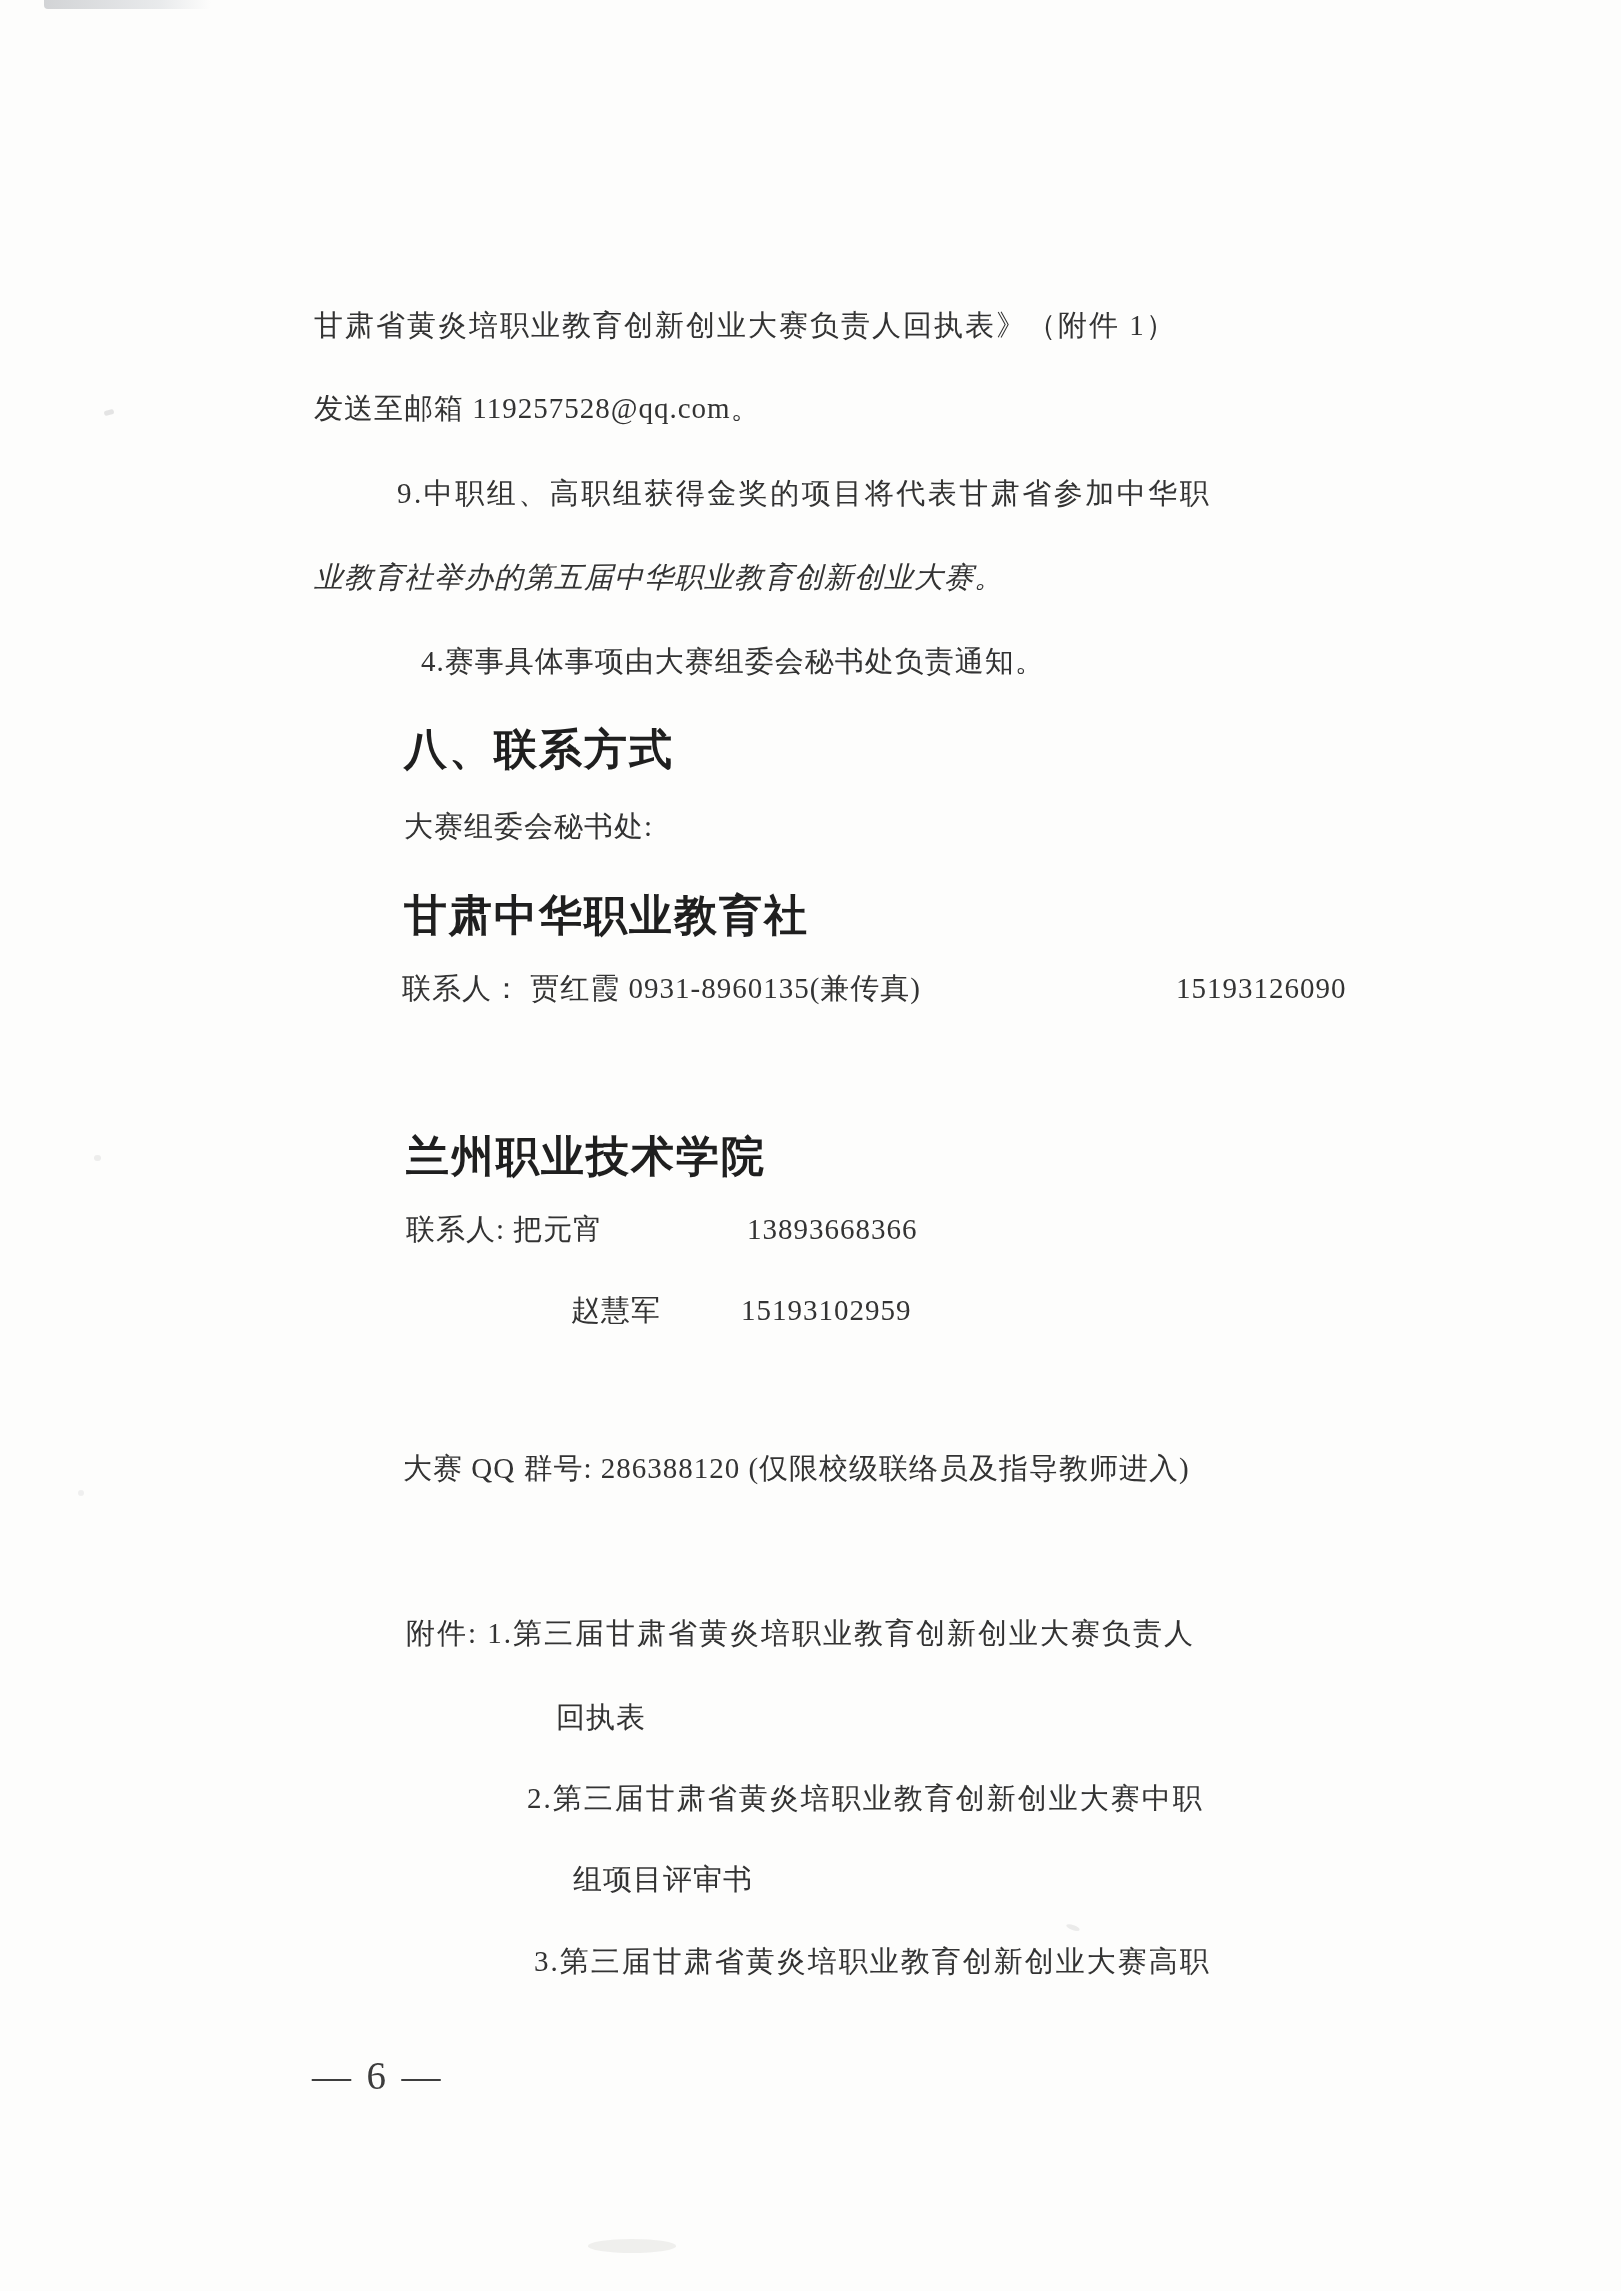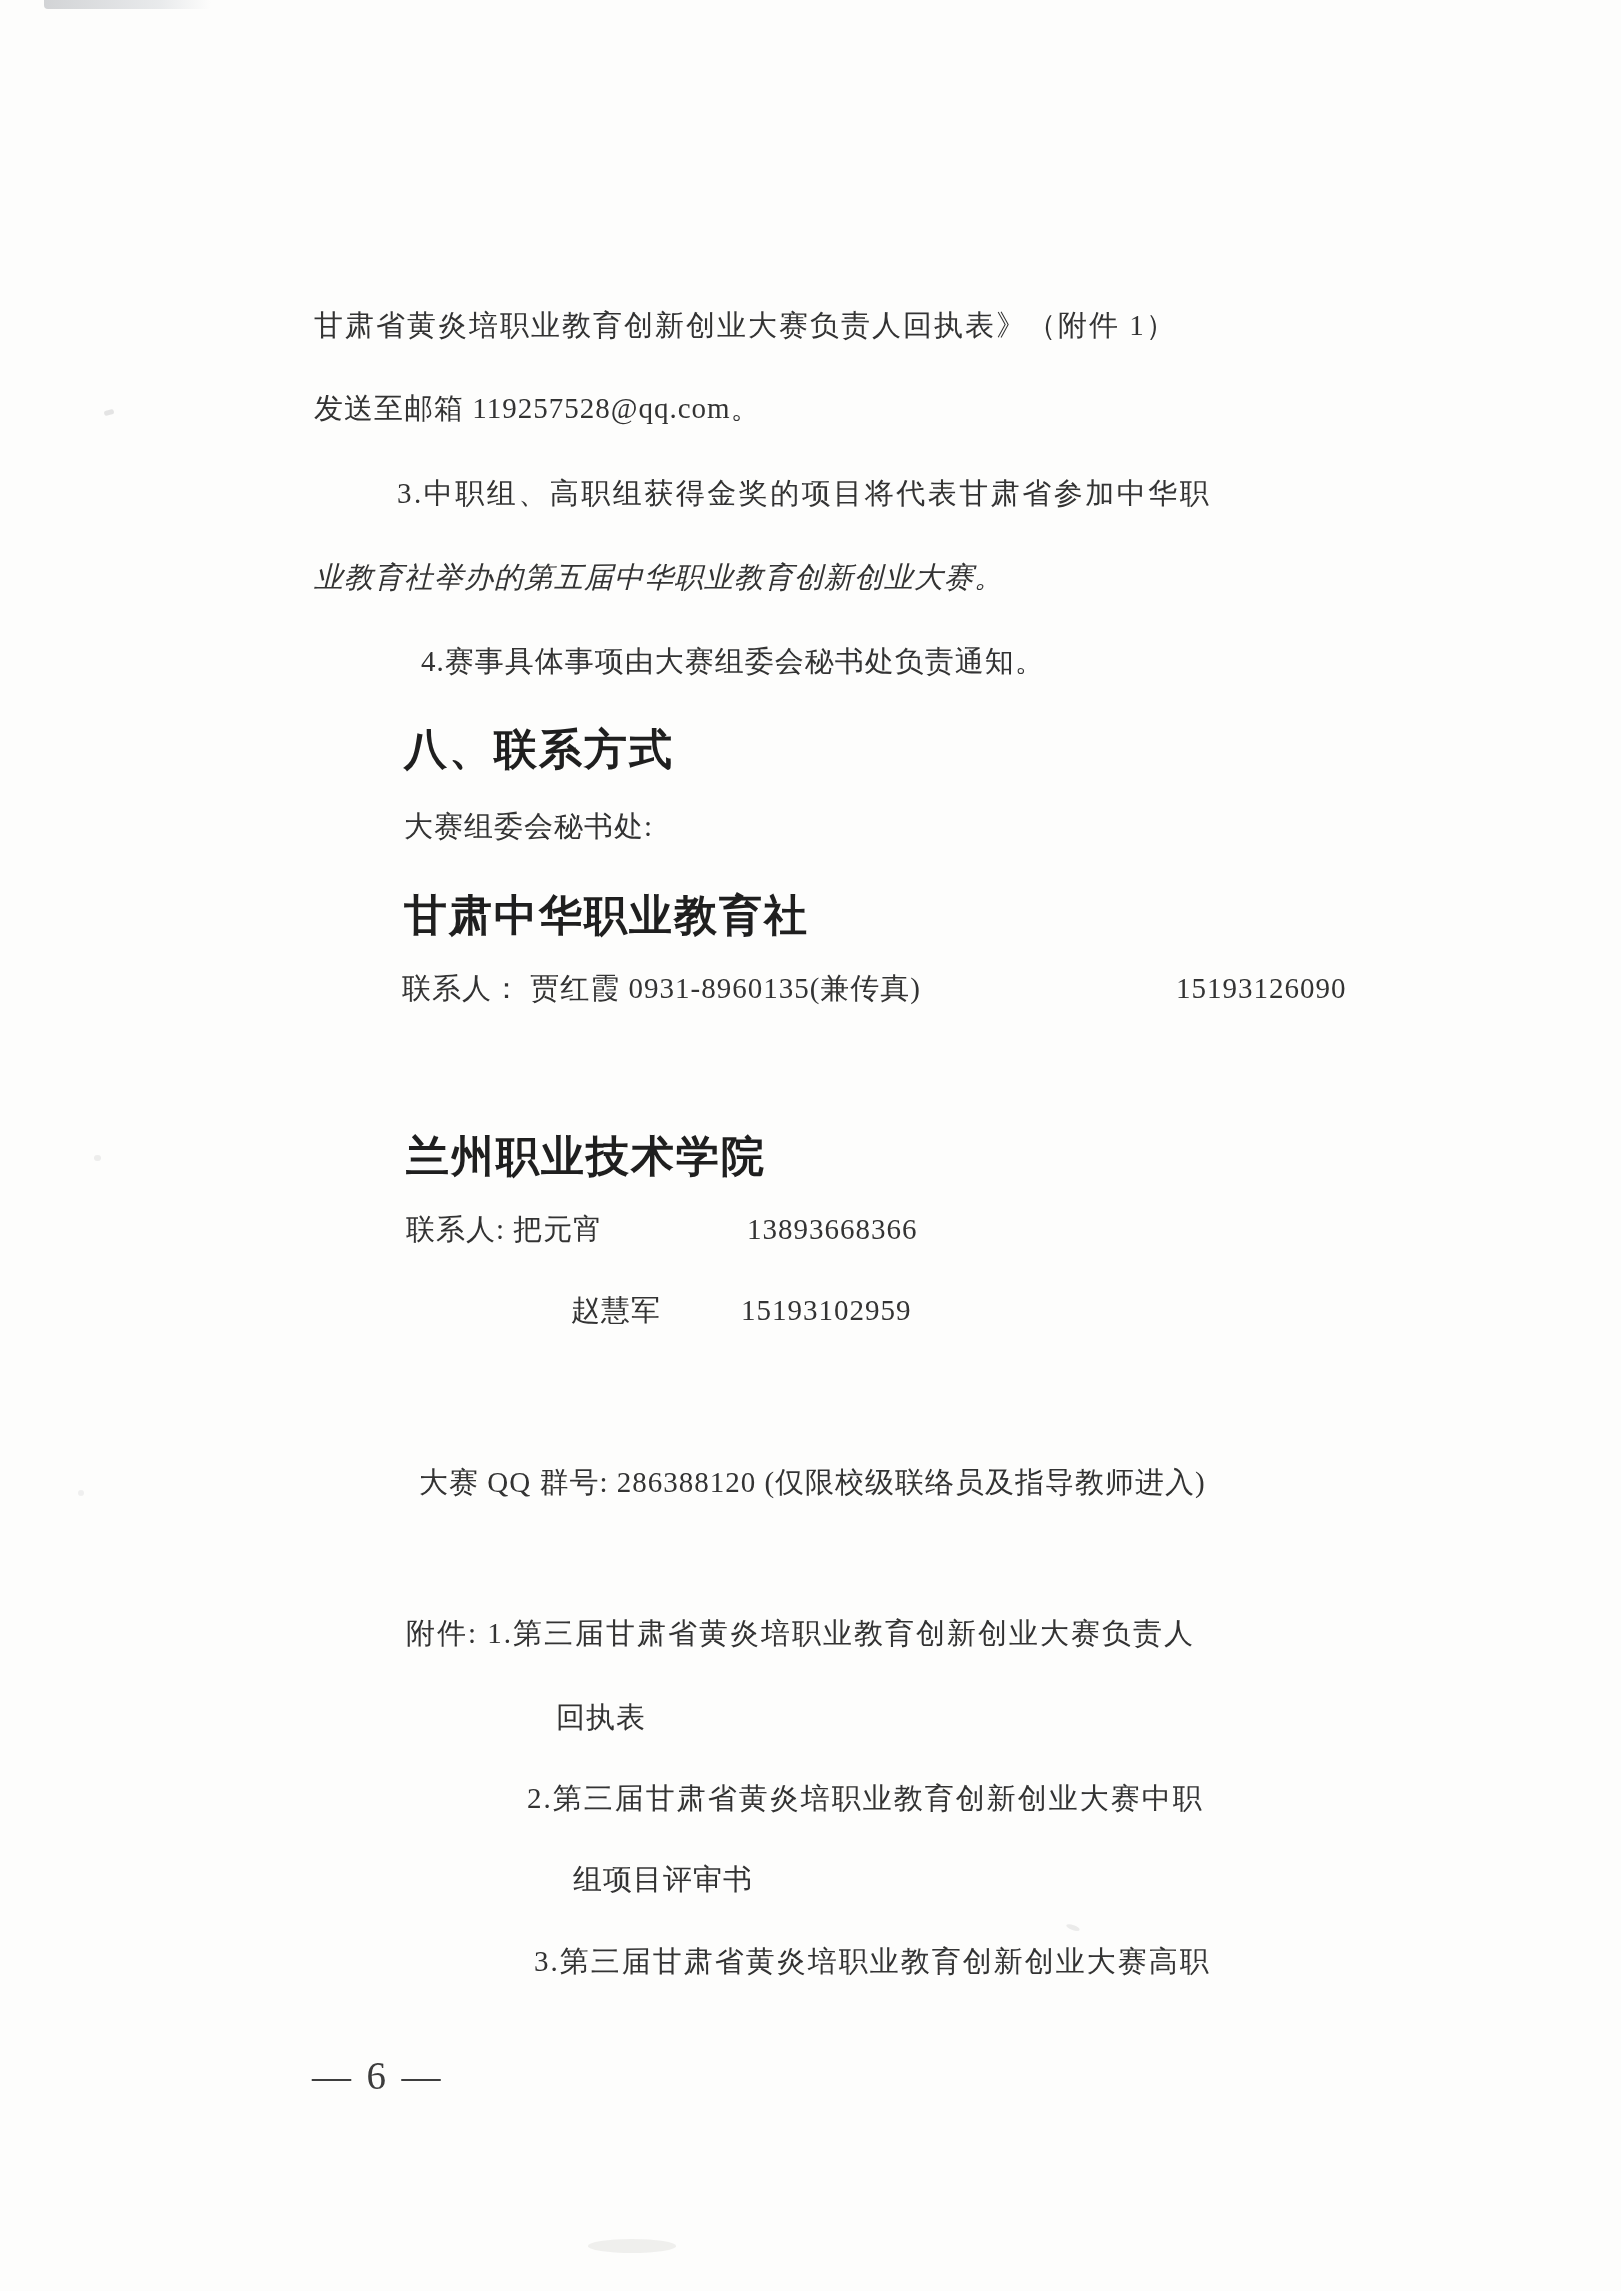--- a/index.html
+++ b/index.html
@@ -47,21 +47,21 @@
   .l6 {top:725px;  left:404px;font-family:Liberation Serif, serif;}
   .l7 {top:810px;  left:404px;}
   .l8 {top:891px;  left:404px;}
   .l9a{top:972px;  left:402px;}
   .l9b{top:972px;  left:1176px;}
   .l10{top:1132px; left:406px;}
   .l11a{top:1213px;left:406px;text-align:right;}
   .l11b{top:1213px;left:747px;}
   .l12a{top:1294px;left:571px;}
   .l12b{top:1294px;left:741px;}
-  .l13{top:1452px; left:419px;margin-top:14px;}
+  .l13{top:1452px; left:403px;}
   .l14{top:1617px; left:406px;}
   .l15{top:1701px; left:556px;}
   .l16{top:1782px; left:527px;}
   .l17{top:1863px; left:573px;}
   .l18{top:1945px; left:534px;}
   .footer-page{
     top:2054px; left:312px;
     font-size:39px;
     letter-spacing:2.9px;
     color:#3d3d3d;
@@ -83,21 +83,21 @@
   <div class="smudge-top"></div>
   <div class="speck speck-a"></div>
   <div class="speck speck-b"></div>
   <div class="speck speck-c"></div>
   <div class="speck speck-d"></div>
   <div class="smudge-bottom"></div>
 
   <div class="line l1 spread">甘肃省黄炎培职业教育创新创业大赛负责人回执表》（附件 1）</div>
   <div class="line l2">发送至邮箱 119257528@qq.com。</div>
 
-  <div class="line l3 spread-wide">3.中职组、高职组获得金奖的项目将代表甘肃省参加中华职</div>
+  <div class="line l3 spread-wide">9.中职组、高职组获得金奖的项目将代表甘肃省参加中华职</div>
   <div class="line l4">业教育社举办的第五届中华职业教育创新创业大赛。</div>
 
   <div class="line l5">4.赛事具体事项由大赛组委会秘书处负责通知。</div>
 
   <div class="line l6 bold-head">八、联系方式</div>
   <div class="line l7">大赛组委会秘书处:</div>
 
   <div class="line l8 bold-head">甘肃中华职业教育社</div>
   <div class="line l9a">联系人： 贾红霞 0931-8960135(兼传真)</div>
   <div class="line l9b">15193126090</div>

